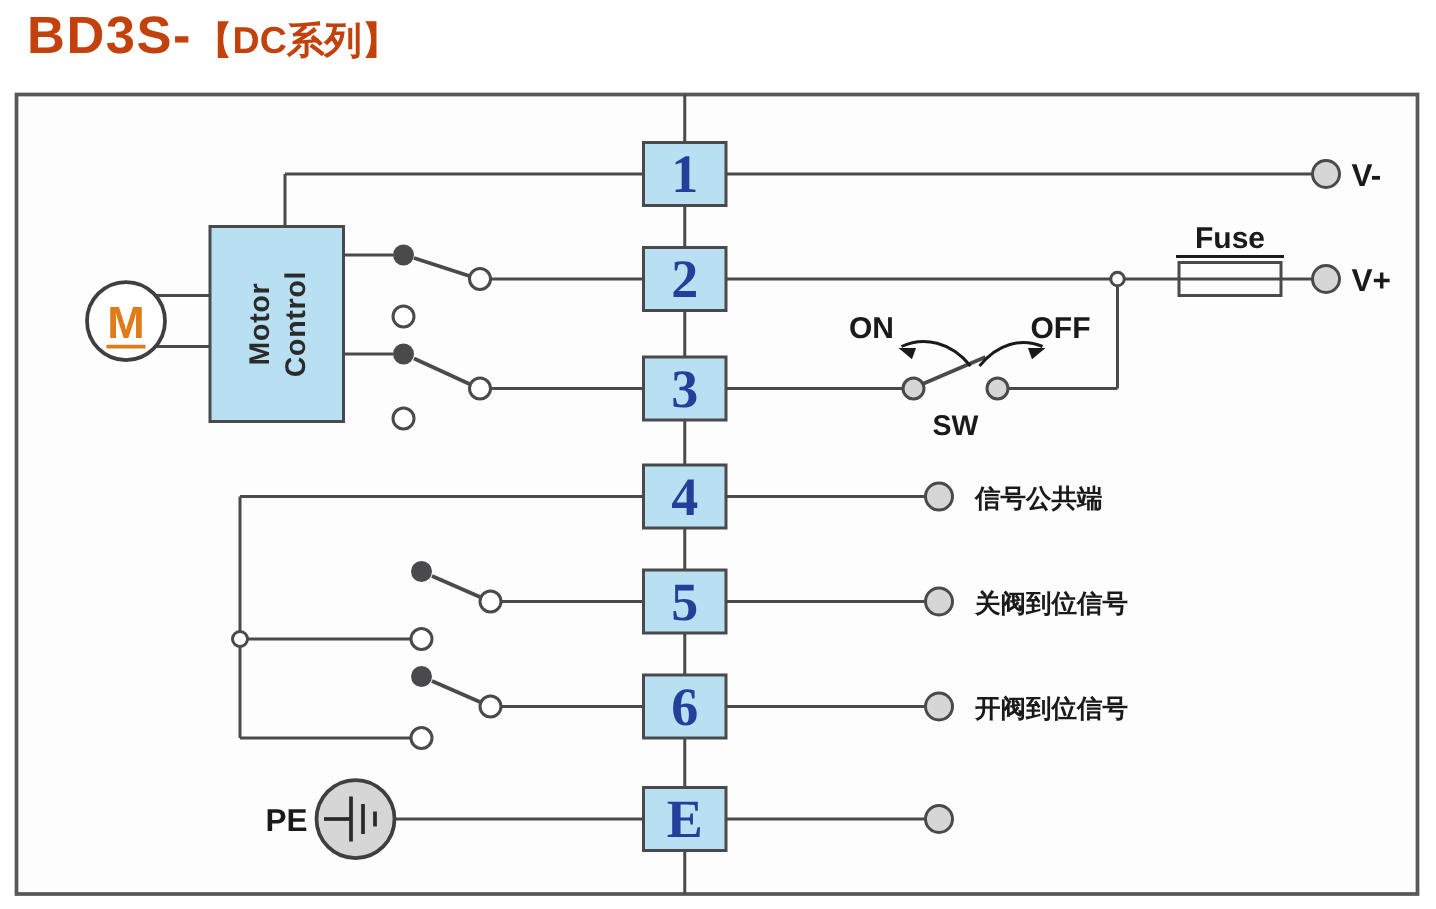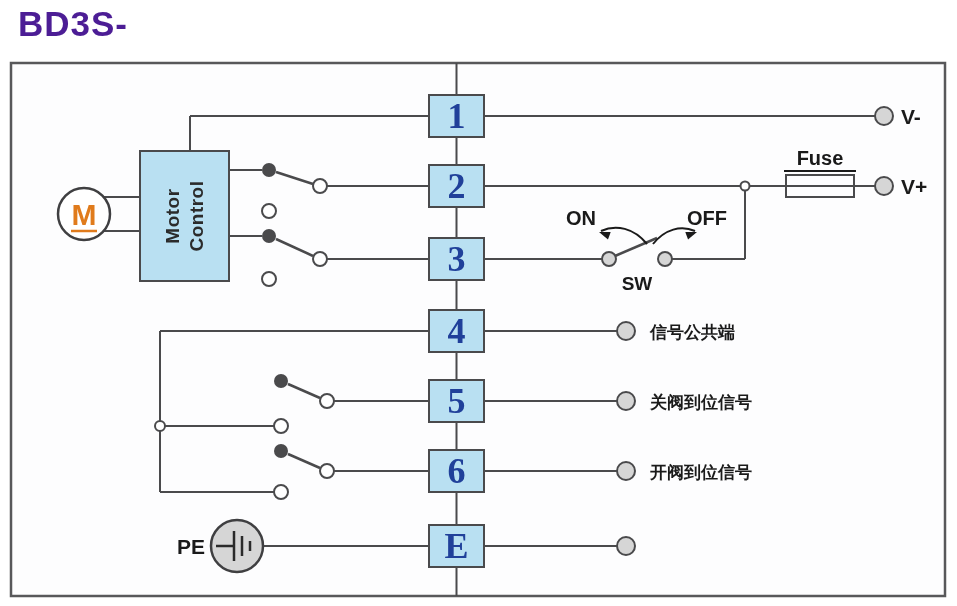--- a/index.html
+++ b/index.html
@@ -2,38 +2,39 @@
 <html><head>
 <meta charset="utf-8">
 <style>
   html,body{margin:0;padding:0;background:#ffffff;}
   .stage{
     position:relative;width:957px;height:606px;background:#ffffff;
     font-family:"Liberation Sans",sans-serif;overflow:hidden;
   }
   .title{
     position:absolute;left:18px;top:4px;display:flex;align-items:baseline;
-    color:#4c1d95;z-index:2;
+    color:#c2410c;z-index:2;
   }
   .title .model{font-size:35px;font-weight:800;letter-spacing:1px;}
   .title .series{font-size:25px;font-weight:700;margin-left:2px;}
   svg{position:absolute;left:0;top:0;}
   text{user-select:none;}
   .num{font-family:"Liberation Serif","DejaVu Serif",serif;font-size:36px;font-weight:700;fill:#20409a;}
   .lbl{font-family:"Liberation Sans",sans-serif;font-weight:700;fill:#1a1a1a;}
   .lbl-med{font-family:"Liberation Sans",sans-serif;font-weight:600;fill:#1a1a1a;}
   .mc-text{font-family:"Liberation Sans",sans-serif;font-weight:700;fill:#2b2b2b;font-size:19px;letter-spacing:.5px;}
 </style>
 </head>
 <body>
 
 <div class="stage">
 
   <div class="title">
     <span class="model">BD3S-</span>
+    <span class="series">【DC系列】</span>
   </div>
 
   <svg width="957" height="606" viewBox="0 0 957 606">
 
     <rect x="11" y="63" width="934" height="533" fill="#fdfdfe" stroke="#58585a" stroke-width="2.5"></rect>
 
     <line x1="456.5" y1="63" x2="456.5" y2="596" stroke="#4a4a4c" stroke-width="2"></line>
 
     <g stroke="#4a4a4c" stroke-width="2">
       <line x1="429" y1="116" x2="190" y2="116"></line>

